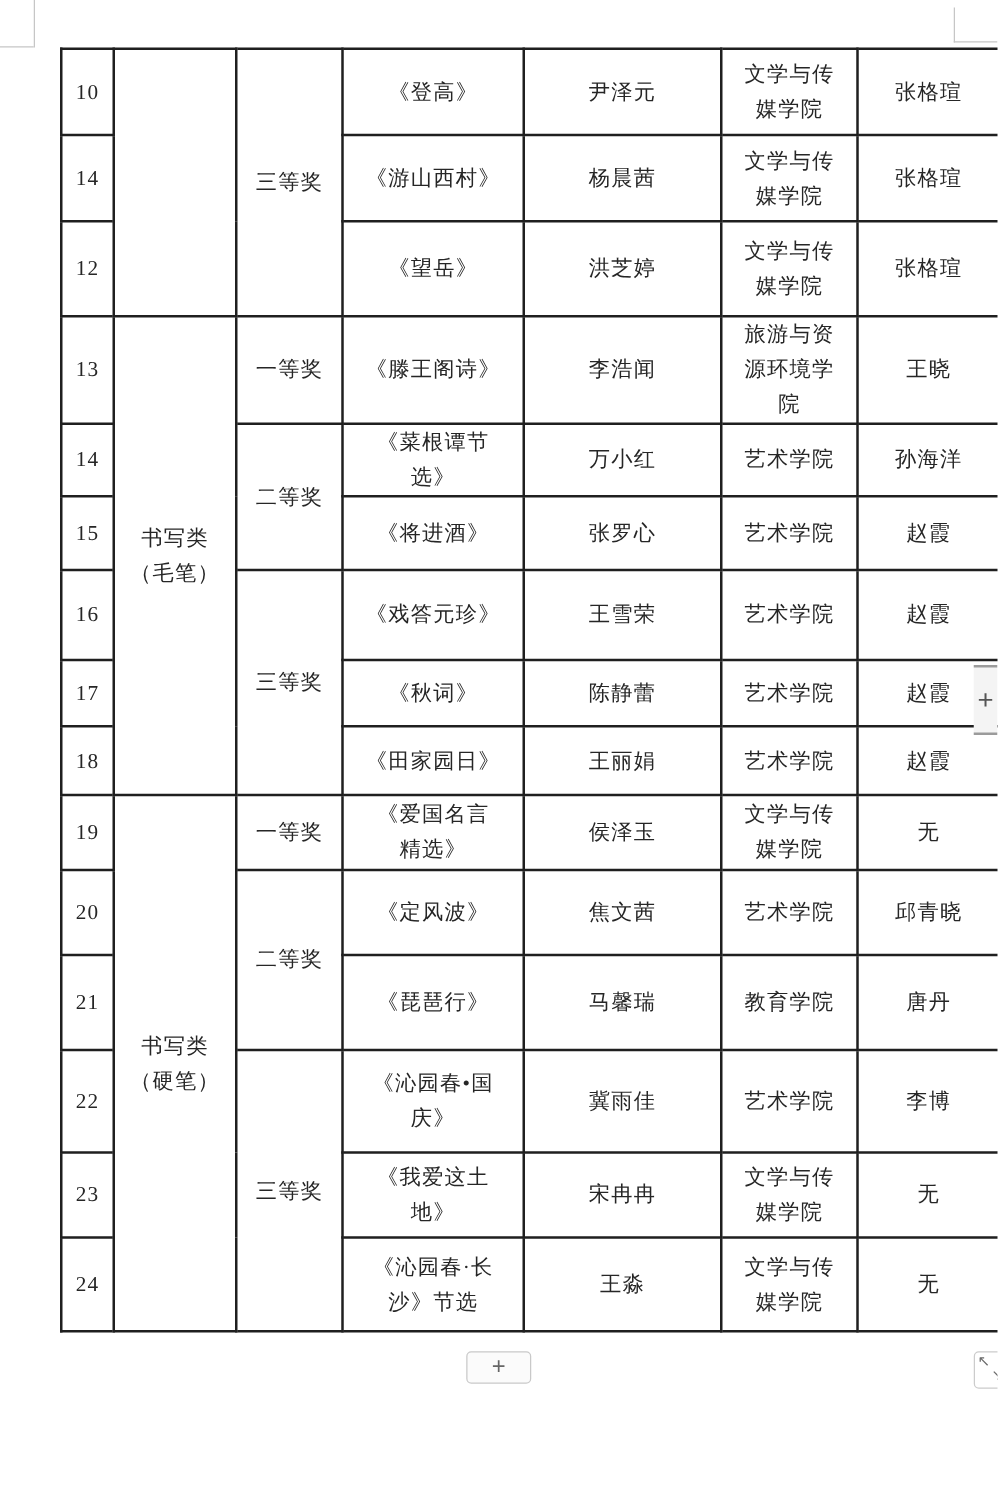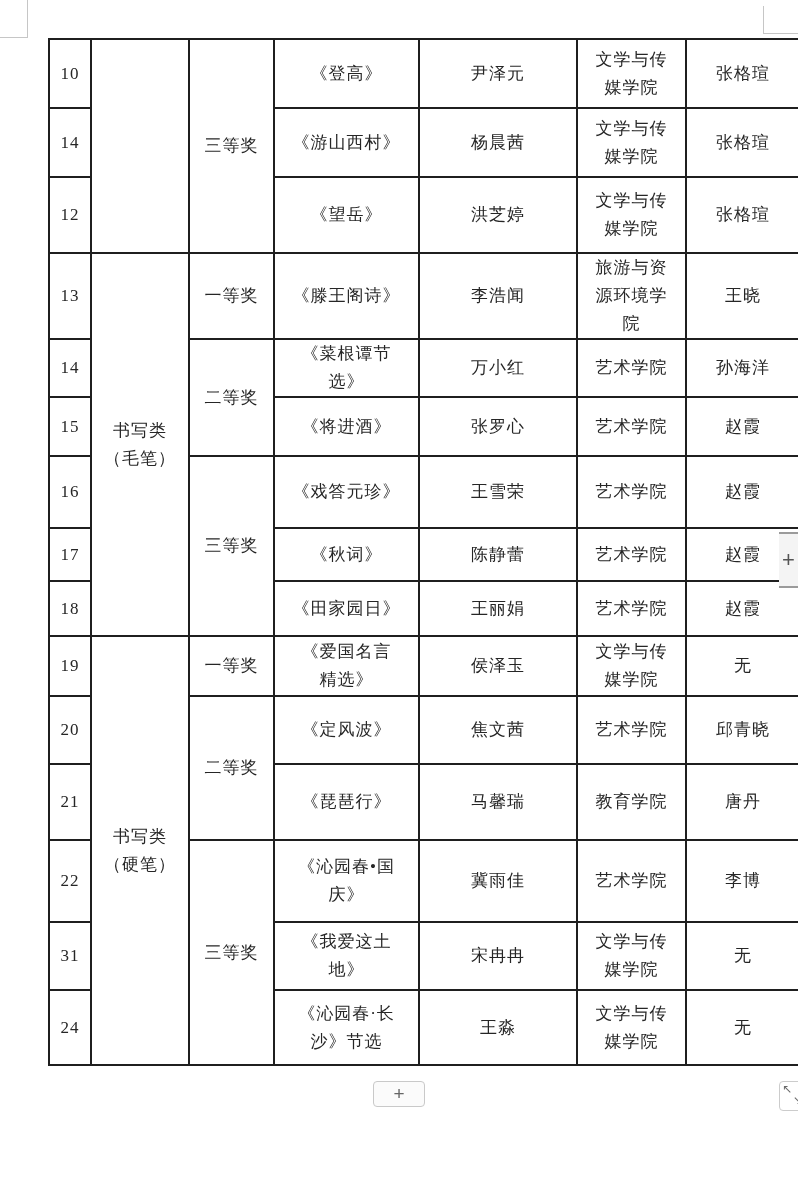--- a/index.html
+++ b/index.html
@@ -188,21 +188,21 @@
     <tr style="height:82px">
       <td class="num-cell">22</td>
       <td rowspan="3">三等奖</td>
       <td>《沁园春•国
 庆》</td>
       <td>冀雨佳</td>
       <td>艺术学院</td>
       <td>李博</td>
     </tr>
     <tr style="height:68px">
-      <td class="num-cell">31</td>
+      <td class="num-cell">23</td>
       <td>《我爱这土
 地》</td>
       <td>宋冉冉</td>
       <td>文学与传
 媒学院</td>
       <td>无</td>
     </tr>
     <tr style="height:75px">
       <td class="num-cell">24</td>
       <td>《沁园春·长

